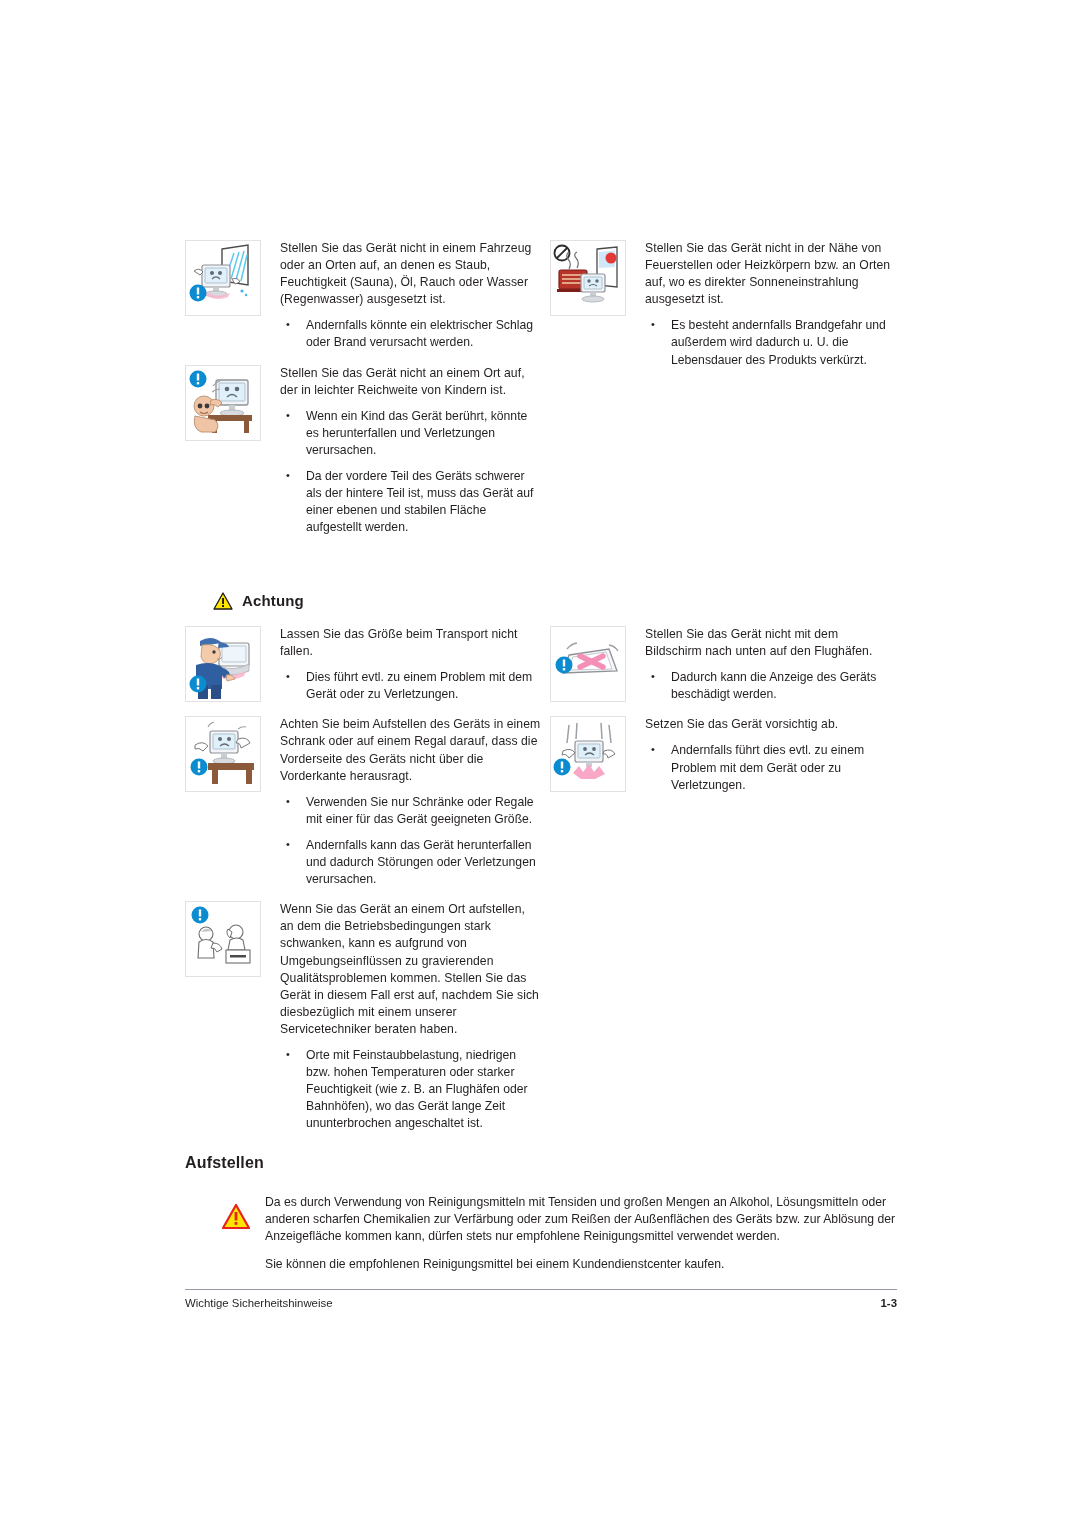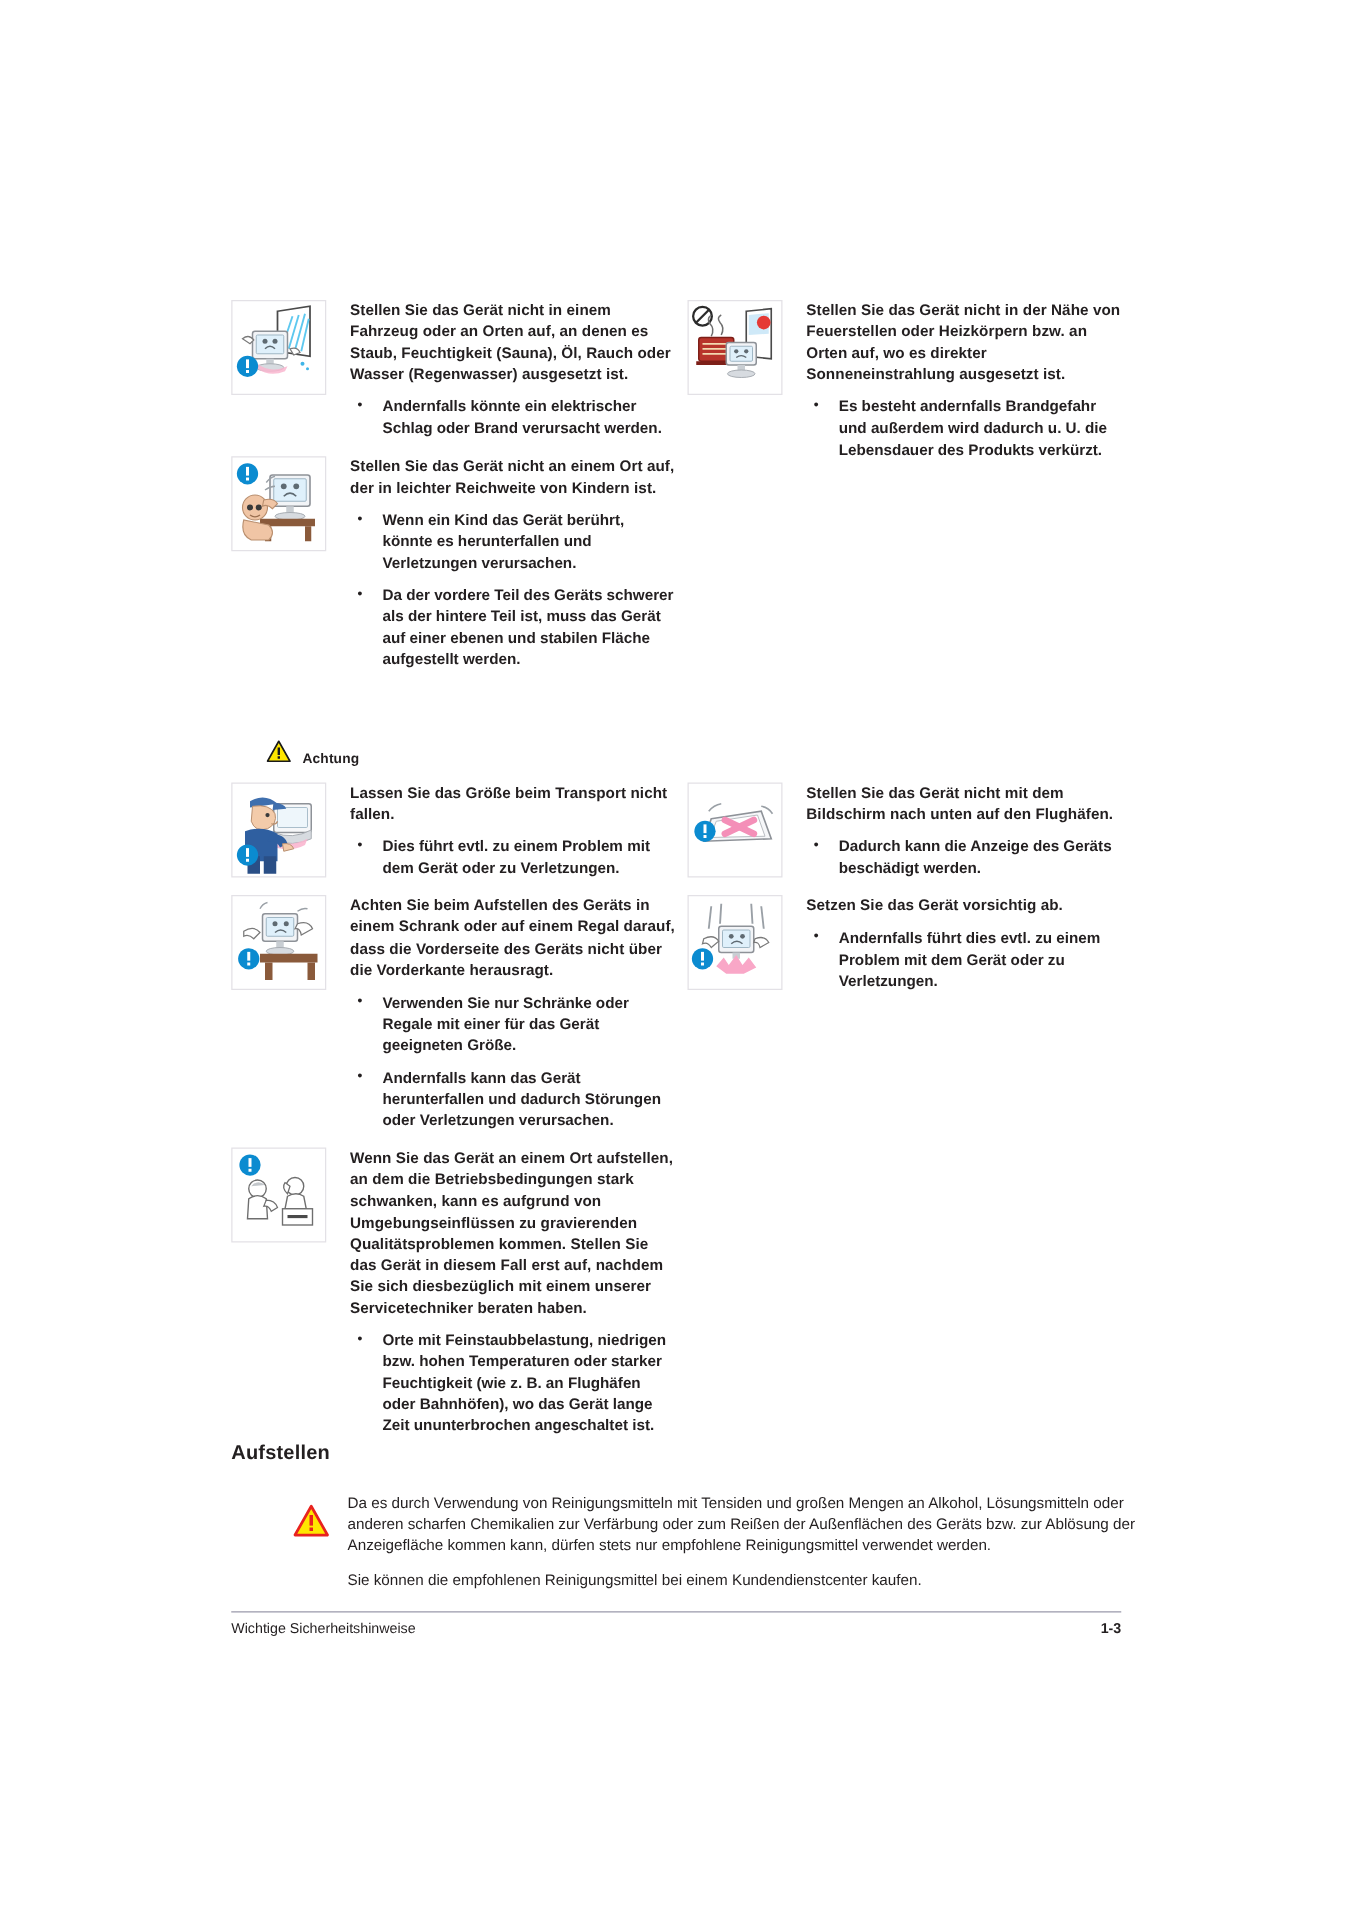--- a/index.html
+++ b/index.html
@@ -22,21 +22,20 @@
     width: 1080px;
     height: 1527px;
   }
 
   
   .content {
     position: absolute;
     left: 185px;
     top: 240px;
     width: 712px;
-    font-weight: bold;
   }
 
   
   .cols {
     display: flex;
     flex-direction: row;
     align-items: flex-start;
     gap: 0px;
   }
   .col {
@@ -95,22 +94,22 @@
     position: absolute;
     left: 6px;
     top: -1px;
     font-size: 11px;
     color: #231f20;
   }
 
   
   .sec-head {
     display: flex;
-    align-items: flex-end;
-    font-size: 11px;
+    align-items: flex-start;
+    font-size: 15px;
     font-weight: bold;
     color: #231f20;
     margin: 0;
   }
   .sec-head .label { margin-left: 9px; letter-spacing: 0.01em; }
 
   h2.plain-head {
     font-size: 16px;
     font-weight: bold;
     color: #231f20;
@@ -508,21 +507,21 @@
             </ul>
           </div>
         </div>
 
       </div>
     </div>
   </div>
 
   <h2 class="plain-head" style="position:absolute; left:185px; top:1154px;">Aufstellen</h2>
 
-  <div style="position:absolute; left:220px; top:1194px; width:692px;" class="note">
+  <div style="position:absolute; left:207px; top:1194px; width:692px;" class="note">
     <div class="note-icon">
       <svg width="30" height="27" viewBox="0 0 30 27" xmlns="http://www.w3.org/2000/svg">
         <path d="M15 2 L28 25 L2 25 Z" fill="#ffe600" stroke="#e8231f" stroke-width="2.2" stroke-linejoin="round"></path>
         <rect x="13.6" y="9" width="2.8" height="8.5" fill="#e8231f"></rect>
         <rect x="13.6" y="19" width="2.8" height="2.8" fill="#e8231f"></rect>
       </svg>
     </div>
     <div class="note-body">
       <p>Da es durch Verwendung von Reinigungsmitteln mit Tensiden und großen Mengen an Alkohol, Lösungsmitteln oder anderen scharfen Chemikalien zur Verfärbung oder zum Reißen der Außenflächen des Geräts bzw. zur Ablösung der Anzeigefläche kommen kann, dürfen stets nur empfohlene Reinigungsmittel verwendet werden.</p>
       <p>Sie können die empfohlenen Reinigungsmittel bei einem Kundendienstcenter kaufen.</p>

